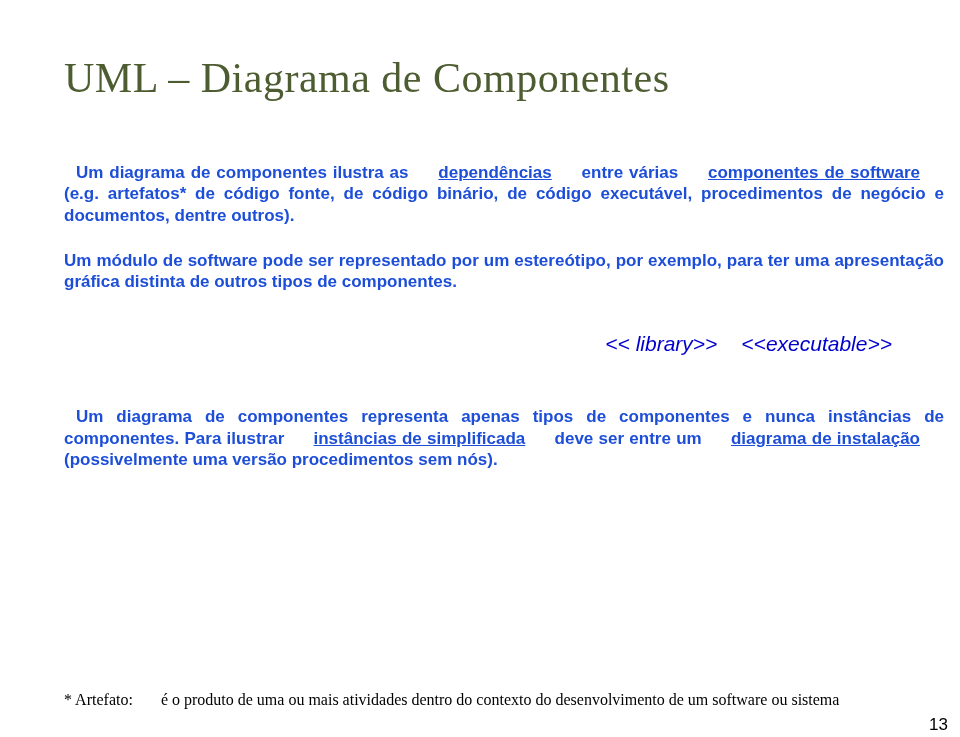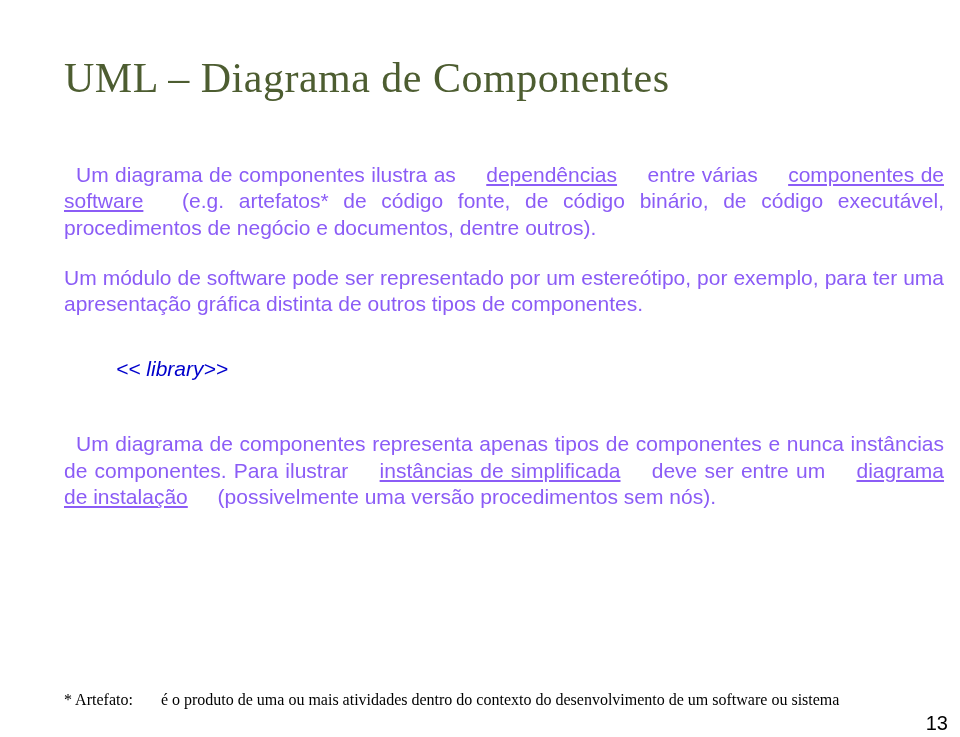--- a/index.html
+++ b/index.html
@@ -13,69 +13,71 @@
     color: #000;
   }
   .title {
     color: #4d5d31;
     font-size: 42px;
     font-weight: normal;
     margin-bottom: 60px;
     letter-spacing: 0.5px;
   }
   .body-text {
-    font-size: 21px;
+    font-size: 17px;
     line-height: 1.25;
     text-align: justify;
     margin-bottom: 24px;
-    color: #8b5cf6;
+    color: #1d4ed8;
     font-family: Arial, Helvetica, sans-serif;
+    font-weight: bold;
   }
   .underline { text-decoration: underline; }
   .stereo-row {
     display: flex;
-    justify-content: space-between;
+    justify-content: flex-end;
     padding: 4px 40px 26px 40px;
   }
   .stereo {
     color: #0000cc;
     font-style: italic;
     font-size: 21px;
     font-family: Arial, Helvetica, sans-serif;
   }
   .footnote {
     position: absolute;
     bottom: 40px;
     left: 16px;
     font-size: 16px;
     font-family: "Times New Roman", Times, serif;
     color: #000;
   }
   .pagenum {
     position: absolute;
     bottom: 14px;
     right: 24px;
-    font-size: 20px;
+    font-size: 17px;
     font-family: Arial, Helvetica, sans-serif;
     color: #000;
   }
 </style>
 </head>
 <body>
 
 <h1 class="title">UML – Diagrama de Componentes</h1>
 
 <p class="body-text">
   <span>Um diagrama de componentes ilustra as </span><span class="underline">dependências</span><span> entre várias </span><span class="underline">componentes de software</span><span> (e.g. artefatos* de código fonte, de código binário, de código executável, procedimentos de negócio e documentos, dentre outros).</span>
 </p>
 
 <p class="body-text">Um módulo de software pode ser representado por um estereótipo, por exemplo, para ter uma apresentação gráfica distinta de outros tipos de componentes.</p>
 
 <div class="stereo-row">
   <span class="stereo">&lt;&lt; library&gt;&gt;</span>
+  <span class="stereo">&lt;&lt;executable&gt;&gt;</span>
 </div>
 
 <p class="body-text">
   <span>Um diagrama de componentes representa apenas tipos de componentes e nunca instâncias de componentes. Para ilustrar </span><span class="underline">instâncias de simplificada</span><span> deve ser entre um </span><span class="underline">diagrama de instalação</span><span> (possivelmente uma versão procedimentos sem nós).</span>
 </p>
 
 <div class="footnote">
   <span>* Artefato:</span><span>  é o produto de uma ou mais atividades dentro do contexto do desenvolvimento de um software ou sistema</span>
 </div>
 

